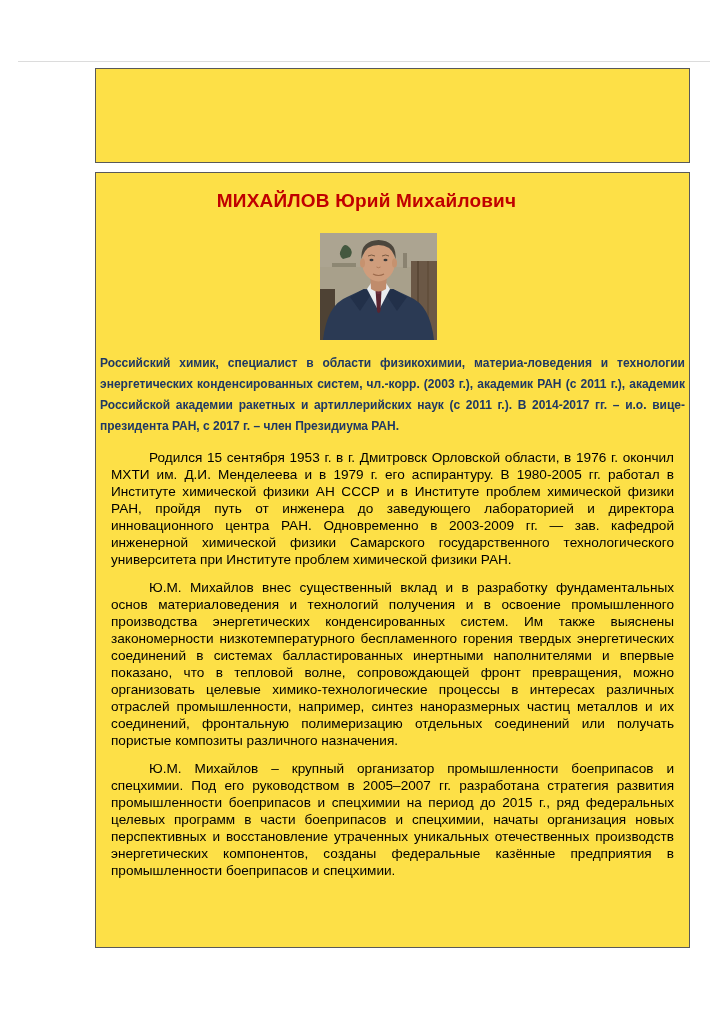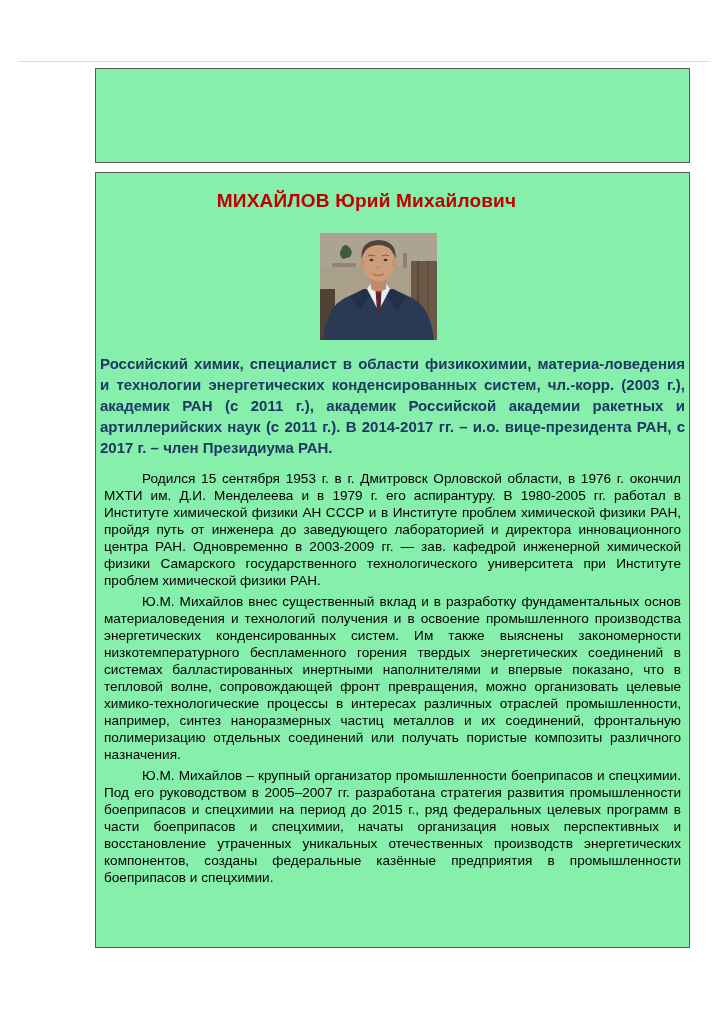--- a/index.html
+++ b/index.html
@@ -9,21 +9,21 @@
     position: relative;
     font-family: "Liberation Sans", sans-serif;
     overflow: hidden;
   }
   .faint-top-line {
     position: absolute; left: 18px; top: 61px;
     width: 692px; height: 1px; background: #dcdcdc;
   }
   .box {
     position: absolute; left: 95px;
-    width: 593px; background: #86efac;
+    width: 593px; background: #fde047;
     border: 1px solid #595959;
     box-sizing: content-box;
   }
   .header-box { top: 68px; height: 93px; }
   .main-box { top: 172px; height: 774px; padding: 0 4px; width: 585px; }
   .title {
     margin: 17px 0 0 0;
     text-align: center;
     transform: translateX(-26px);
     color: #c00000;
@@ -38,28 +38,28 @@
     justify-content: center;
   }
   .photo {
     width: 117px; height: 107px;
     transform: translateX(-14px);
     display: block;
   }
   .summary {
     margin: 13px 0 0 0;
     color: #1f3864;
-    font-size: 15px;
+    font-size: 12px;
     font-weight: bold;
     line-height: 21px;
     text-align: justify;
   }
   .bio { margin-top: 12px; }
   .bio p {
-    margin: 4px;
+    margin: 11px;
     color: #000000;
     font-size: 13.6px;
     line-height: 17px;
     text-align: justify;
     text-indent: 38px;
   }
 </style>
 </head>
 <body>
 

